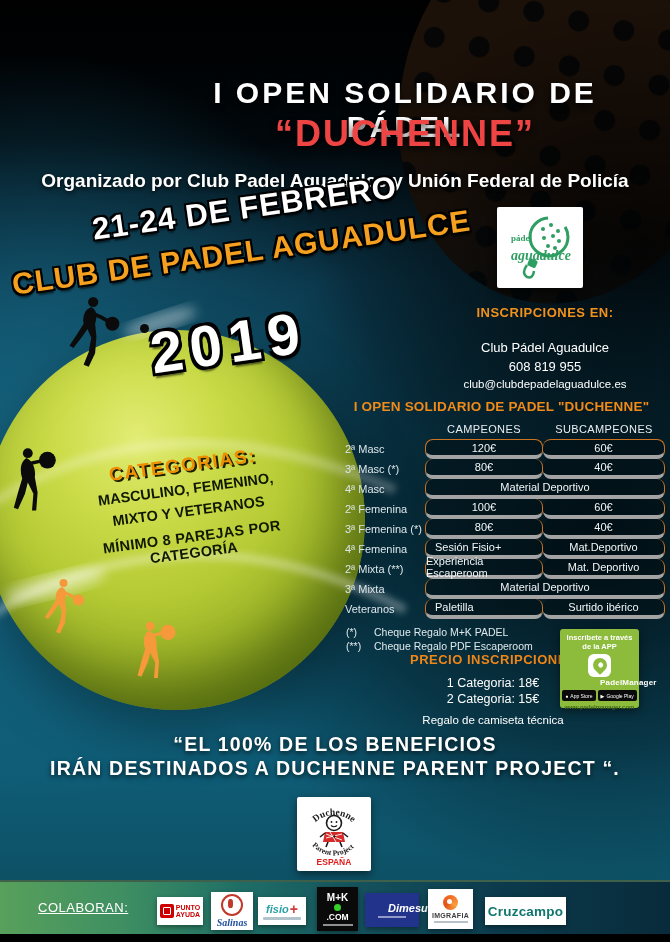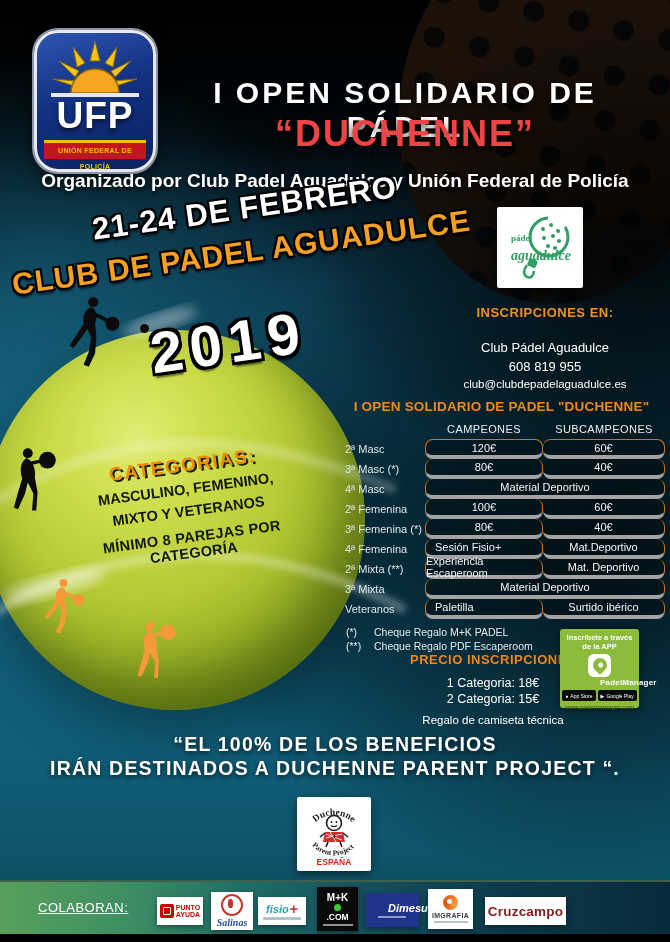--- a/index.html
+++ b/index.html
@@ -154,21 +154,21 @@
   .mk-cap{width:30px;height:2px;background:rgba(255,255,255,.55);margin-top:2px;}
   .lg-dimesur{left:365px;top:893px;width:54px;height:34px;background:#22338c;flex-direction:column;color:#fff;}
   .dim-t{font-size:11px;font-weight:800;font-style:italic;margin-left:36px;}
   .dim-cap{width:28px;height:2px;background:rgba(255,255,255,.5);margin-top:2px;}
   .lg-imgrafia{left:428px;top:889px;width:45px;height:40px;flex-direction:column;}
   .img-swirl{width:15px;height:15px;border-radius:50%;background:conic-gradient(#f26b21,#f9a03f,#e2531a,#f26b21);position:relative;}
   .img-swirl::after{content:"";position:absolute;left:4px;top:4px;width:5px;height:5px;border-radius:50%;background:#fff;}
   .img-tx{font-size:7px;font-weight:700;color:#3c3c3c;letter-spacing:.3px;margin-top:2px;}
   .img-cap{width:34px;height:2px;background:#b9c2c8;margin-top:2px;}
   .lg-cruzcampo{left:485px;top:897px;width:81px;height:28px;}
-  .cruz-tx{color:#7f1d1d;font-weight:800;font-size:13.5px;letter-spacing:.2px;}
+  .cruz-tx{color:#0f766e;font-weight:800;font-size:13.5px;letter-spacing:.2px;}
 </style>
 </head>
 <body>
 
 <div class="poster">
 
   <div class="abs bg-base"></div>
   <div class="abs bg-left-teal"></div>
   <div class="abs racket-bg"></div>
   <div class="abs bg-topright-dark"></div>
@@ -209,37 +209,20 @@
     <path class="stk" d="M50 26 L68 34 L78 40" stroke-width="6" stroke-linecap="round"></path>
     <circle cx="85" cy="44" r="11"></circle>
   </svg>
   <svg class="abs sil orange" style="left:126px;top:616px" width="56" height="76" viewBox="0 0 80 120">
     <circle cx="34" cy="16" r="7"></circle>
     <circle cx="62" cy="26" r="12"></circle>
     <path class="stk" d="M40 30 L54 27" stroke-width="5" stroke-linecap="round"></path>
     <path d="M32 23 C24 28 22 40 26 52 L20 72 L14 94 L20 96 L30 74 L34 58 L42 74 L40 98 L46 98 L48 72 L44 50 C46 38 40 26 32 23 Z"></path>
   </svg>
 
-  <div class="abs ufp">
-    <svg width="116" height="62" viewBox="0 0 116 62">
-      <g fill="#f2c419" stroke="#8a6a00" stroke-width="1">
-        <polygon points="58,2 63,22 53,22"></polygon>
-        <polygon points="36,8 48,24 40,28"></polygon>
-        <polygon points="80,8 68,24 76,28"></polygon>
-        <polygon points="22,22 42,32 38,38"></polygon>
-        <polygon points="94,22 74,32 78,38"></polygon>
-        <polygon points="16,40 40,42 40,48"></polygon>
-        <polygon points="100,40 76,42 76,48"></polygon>
-      </g>
-      <path d="M34,54 A24,24 0 0 1 82,54 Z" fill="#f5a623" stroke="#8a6a00" stroke-width="1.5"></path>
-      <rect x="14" y="54" width="88" height="4" fill="#e8e8ee"></rect>
-    </svg>
-    <div class="ufp-acr">UFP</div>
-    <div class="ufp-band">UNIÓN FEDERAL DE POLICÍA</div>
-  </div>
 
   <div class="abs title1">I OPEN SOLIDARIO DE PÁDEL</div>
   <div class="abs title2">“DUCHENNE”</div>
   <div class="abs subtitle">Organizado por Club Padel Aguadulce y Unión Federal de Policía</div>
 
   <div class="abs dates outline">21-24 DE FEBRERO</div>
   <div class="abs venue outline">CLUB DE PADEL AGUADULCE</div>
   <div class="abs year">2019</div>
 
   <div class="abs cats">

